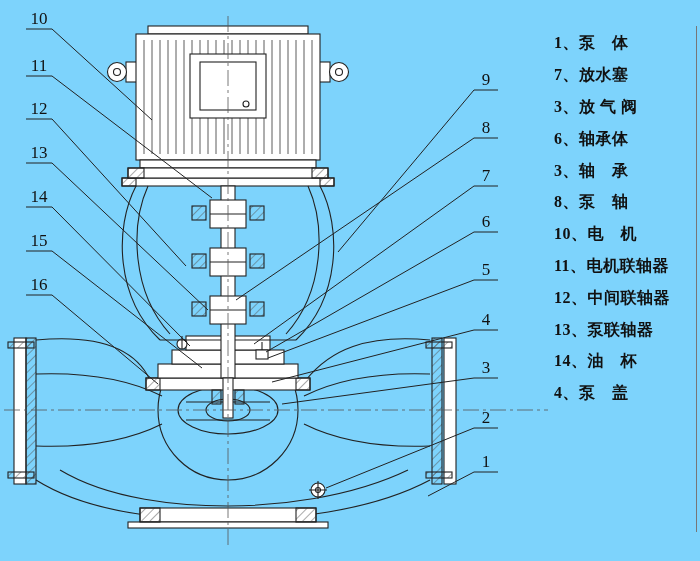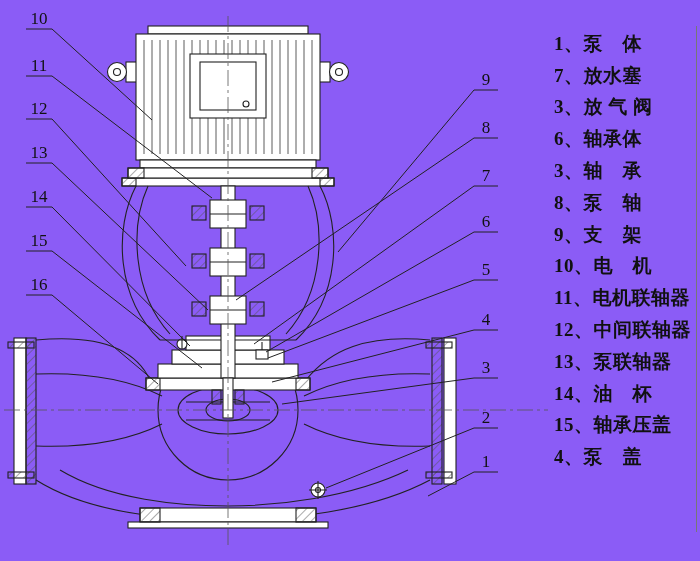--- a/index.html
+++ b/index.html
@@ -1,30 +1,30 @@
 <!DOCTYPE html>
 <html><head>
 <meta charset="utf-8">
 <style>
   html,body{margin:0;padding:0;background:#fff;}
   .page{
-    position:relative;width:700px;height:561px;background:#8b5cf6;overflow:hidden;
+    position:relative;width:700px;height:561px;background:#7dd3fc;overflow:hidden;
     font-family:"Liberation Serif","DejaVu Serif",serif;color:#1a1a1a;
   }
   .drawing{position:absolute;left:0;top:0;width:700px;height:561px;}
   .ln{fill:none;stroke:#222;stroke-width:1.1;}
   .wh{fill:#ffffff;stroke:#222;stroke-width:1.1;}
   .ht{fill:url(#hatch);stroke:#222;stroke-width:1.1;}
   .thin{fill:none;stroke:#333;stroke-width:0.8;}
   .cl{fill:none;stroke:#555;stroke-width:0.8;stroke-dasharray:16 4 3 4;}
   .ldr{fill:none;stroke:#222;stroke-width:1;}
   .num{font-family:"Liberation Serif","DejaVu Serif",serif;font-size:17px;fill:#111;text-anchor:middle;}
   .legend{
     position:absolute;left:554px;top:28px;width:142px;
-    font-size:19px;font-weight:700;letter-spacing:0.5px;color:#111;
+    font-size:16px;font-weight:700;letter-spacing:0.5px;color:#111;
   }
   .legend-item{height:31.8px;display:flex;align-items:center;white-space:nowrap;}
   .right-edge{position:absolute;left:696px;top:26px;width:1px;height:506px;background:#777;}
 </style>
 </head>
 <body>
 
 <div class="page">
 
   <svg class="drawing" viewBox="0 0 700 561" xmlns="http://www.w3.org/2000/svg">
@@ -215,24 +215,22 @@
     </g>
   </svg>
 
   <div class="legend">
     <div class="legend-item">1、泵　体</div>
     <div class="legend-item">7、放水塞</div>
     <div class="legend-item">3、放 气 阀</div>
     <div class="legend-item">6、轴承体</div>
     <div class="legend-item">3、轴　承</div>
     <div class="legend-item">8、泵　轴</div>
-    <div class="legend-item">9、支　架</div>
     <div class="legend-item">10、电　机</div>
     <div class="legend-item">11、电机联轴器</div>
     <div class="legend-item">12、中间联轴器</div>
     <div class="legend-item">13、泵联轴器</div>
     <div class="legend-item">14、油　杯</div>
-    <div class="legend-item">15、轴承压盖</div>
     <div class="legend-item">4、泵　盖</div>
   </div>
 
   <div class="right-edge"></div>
 </div>
 
 </body></html>

